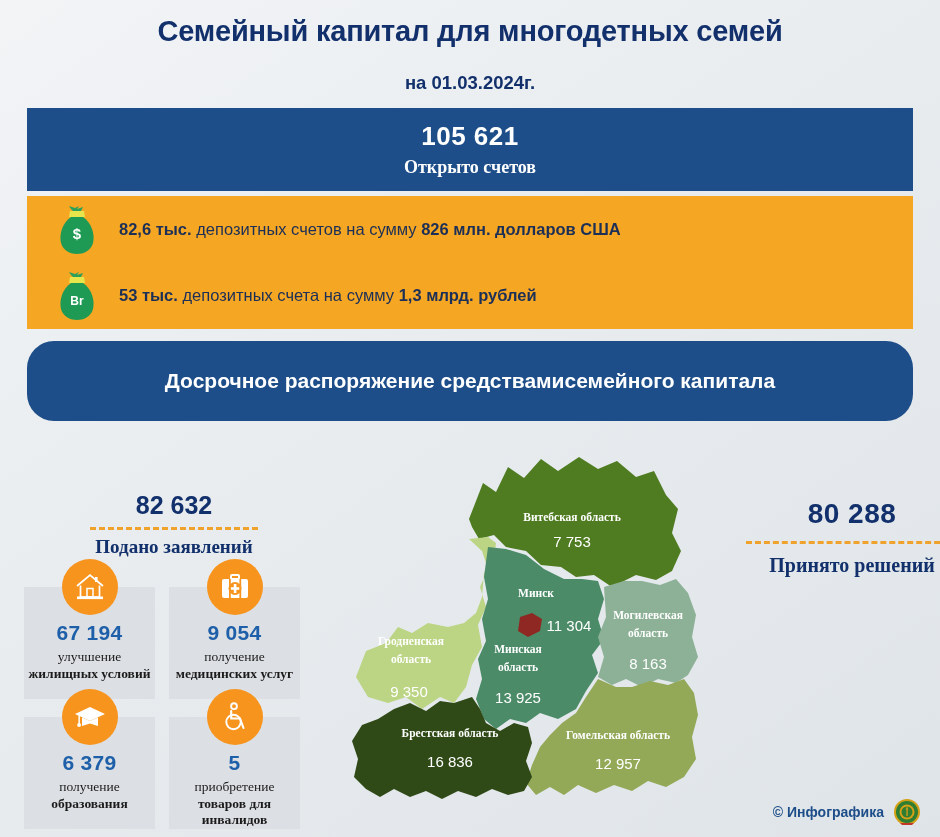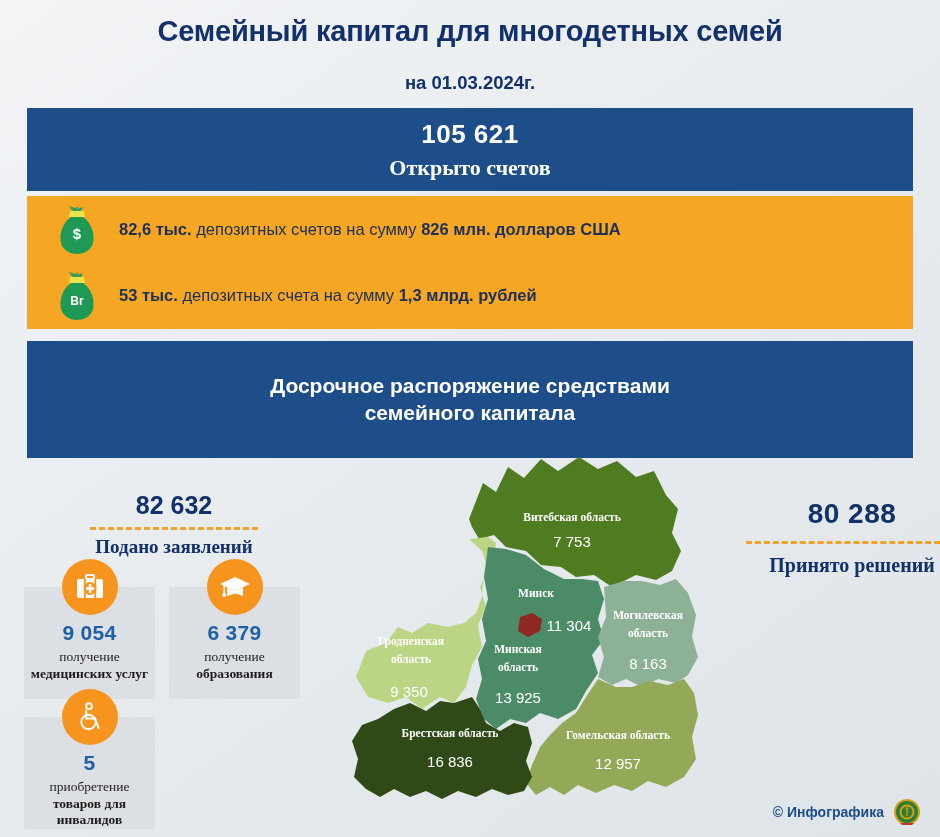--- a/index.html
+++ b/index.html
@@ -56,21 +56,21 @@
     justify-content: center;
     color: #ffffff;
   }
   .navy-band .big-num {
     font-size: 26px;
     font-weight: bold;
     letter-spacing: 0.5px;
   }
   .navy-band .band-label {
     font-family: "Liberation Serif", serif;
-    font-size: 22px;
+    font-size: 18px;
     font-weight: bold;
     margin-top: 5px;
   }
 
   
   .orange-band {
     position: absolute;
     left: 27px;
     top: 196px;
     width: 886px;
@@ -95,29 +95,30 @@
     color: #1b2f57;
   }
   .deposit-text b { font-weight: bold; }
 
   
   .navy-heading {
     position: absolute;
     left: 27px;
     top: 341px;
     width: 886px;
-    height: 117px;
+    height: 80px;
     background: #1d4e89;
     display: flex;
-    flex-direction: column;
+    flex-direction: row;
     align-items: center;
     justify-content: center;
     color: #ffffff;
     text-align: center;
     line-height: 1.25;
+    border-radius: 27px;
   }
   .navy-heading .h-line {
     font-size: 21px;
     font-weight: bold;
   }
 
   
   .left-panel {
     position: absolute;
     left: 24px;
@@ -302,20 +303,36 @@
 
   <div class="left-panel">
     <div class="panel-head">
       <div class="pnum">82 632</div>
       <div class="dashed-rule"></div>
       <div class="plabel">Подано заявлений</div>
     </div>
 
     <div class="cards-grid">
 
+      <div class="stat-card">
+        <div class="card-circle">
+          <svg width="34" height="34" viewBox="0 0 34 34">
+            <path d="M4 16 L17 5 L30 16" fill="none" stroke="#fff" stroke-width="1.7"></path>
+            <path d="M7.5 15.5 L7.5 27 L26.5 27 L26.5 15.5" fill="none" stroke="#fff" stroke-width="1.7"></path>
+            <rect x="4" y="26.5" width="26" height="2.6" fill="#fff"></rect>
+            <rect x="14" y="18.5" width="6" height="8.5" fill="none" stroke="#fff" stroke-width="1.5"></rect>
+            <rect x="22" y="7" width="2.6" height="5" fill="#fff"></rect>
+          </svg>
+        </div>
+        <div class="card-num">67 194</div>
+        <div class="card-cap">
+          <span>улучшение</span><br>
+          <b>жилищных условий</b>
+        </div>
+      </div>
 
       <div class="stat-card">
         <div class="card-circle">
           <svg width="34" height="34" viewBox="0 0 34 34">
             <rect x="13" y="5" width="8" height="4" rx="1" fill="none" stroke="#fff" stroke-width="2"></rect>
             <rect x="4" y="9" width="26" height="19" rx="2" fill="#fff"></rect>
             <circle cx="17" cy="18.5" r="6.5" fill="#f7941e"></circle>
             <rect x="15.8" y="14" width="2.6" height="9" fill="#fff"></rect>
             <rect x="12.6" y="17.2" width="9" height="2.6" fill="#fff"></rect>
             <rect x="11" y="9" width="1.8" height="19" fill="#f7941e"></rect>

